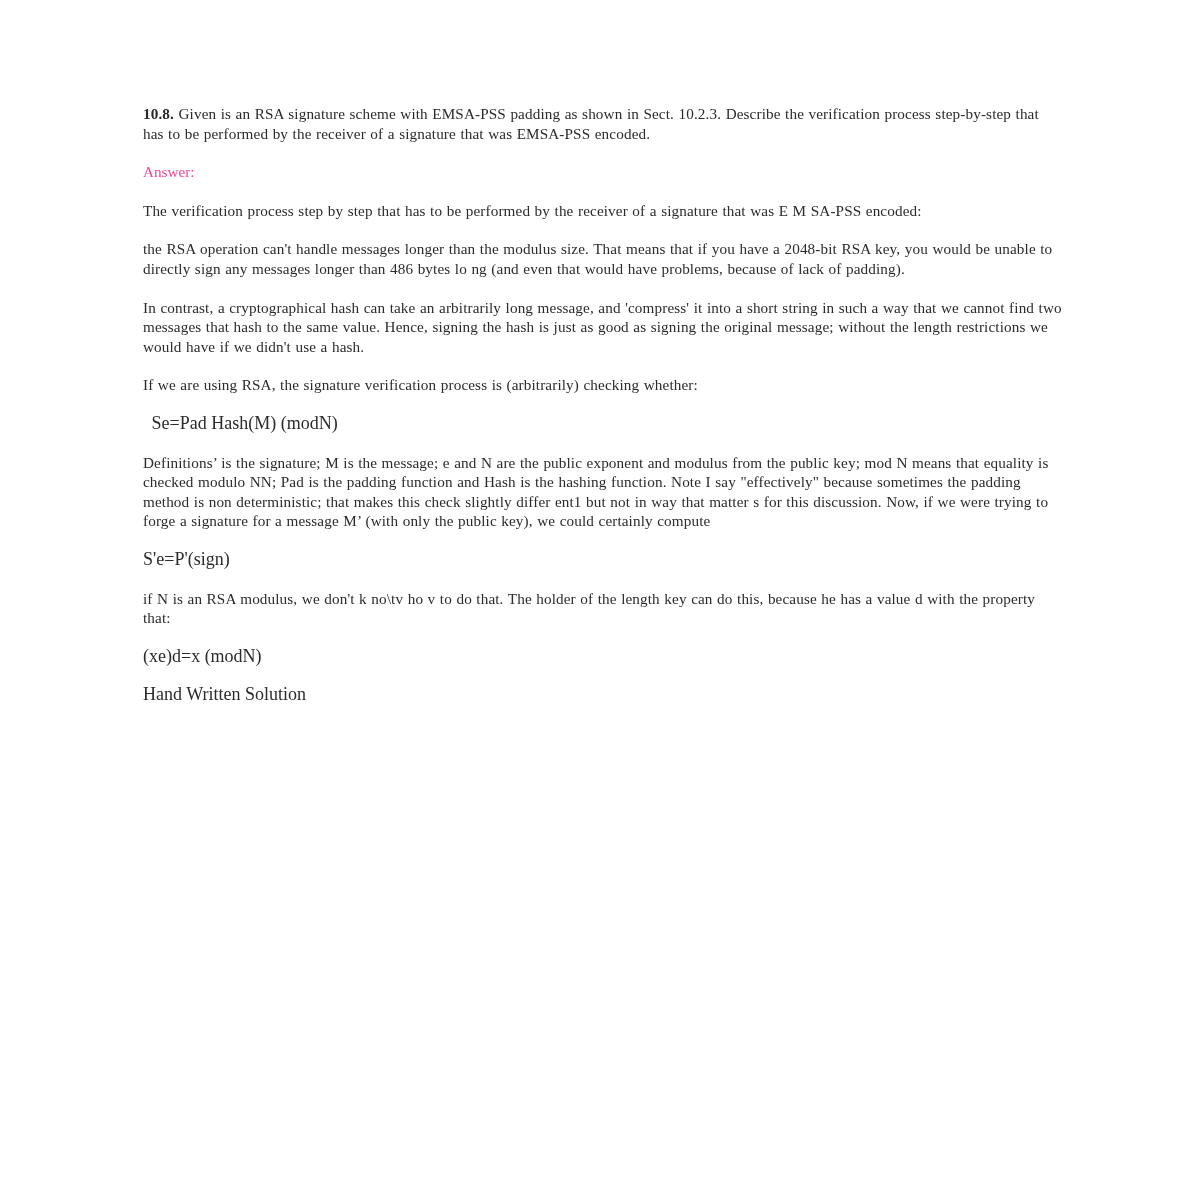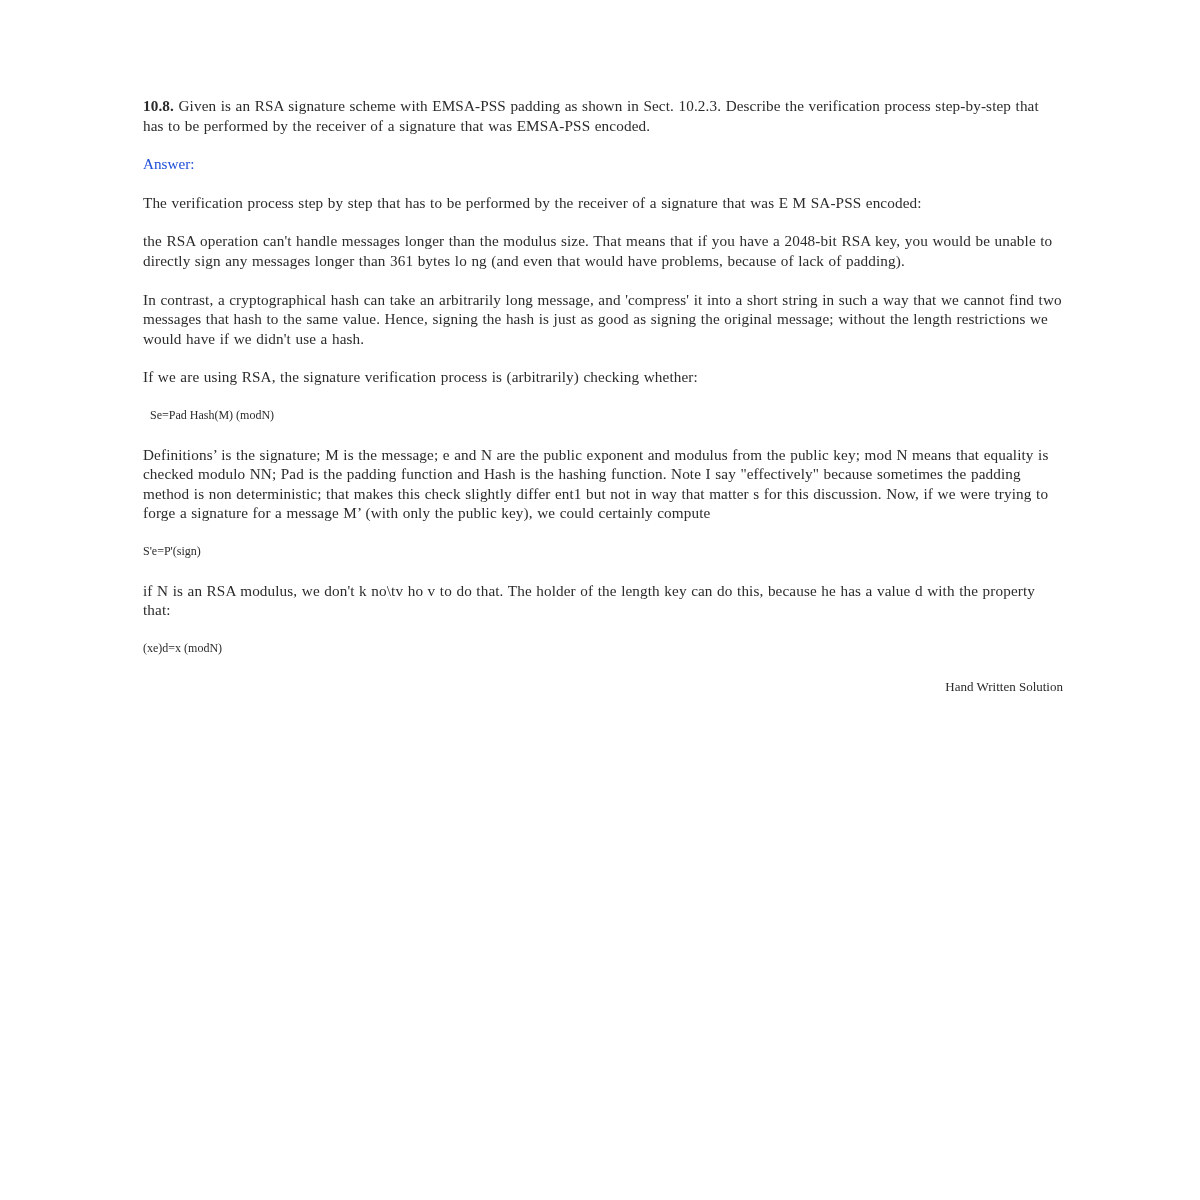--- a/index.html
+++ b/index.html
@@ -17,73 +17,72 @@
   .page {
     position: relative;
     width: 1200px;
     height: 1200px;
     background: #ffffff;
     overflow: hidden;
   }
   .doc-body {
     position: absolute;
     left: 143px;
-    top: 96px;
+    top: 104px;
     width: 920px;
   }
   .para {
     font-size: 15.2px;
     line-height: 19.6px;
     margin: 0 0 19px 0;
     text-align: left;
     letter-spacing: 0.12px;
     word-spacing: 0.6px;
     color: #2b2b2b;
   }
   .para b, .qnum {
     font-weight: bold;
   }
   .eq {
-    font-size: 12px;
+    font-size: 18px;
     line-height: 19.6px;
     margin: 0 0 19px 0;
     padding-left: 4px;
     color: #2b2b2b;
     white-space: pre-wrap;
   }
   .eq.noindent {
     padding-left: 0;
   }
   .label-line {
     font-size: 15.2px;
     line-height: 19.6px;
     margin: 0 0 19px 0;
-    color: #1d4ed8;
+    color: #ec4899;
   }
   .closing {
-    font-size: 13px;
+    font-size: 18px;
     line-height: 19.6px;
     margin: 0;
     color: #2b2b2b;
-    text-align: right;
   }
 </style>
 </head>
 <body>
 
 <div class="page">
   <div class="doc-body">
 
     <p class="para"><span class="qnum">10.8.</span><span> Given is an RSA signature scheme with EMSA-PSS padding as shown in Sect. 10.2.3. Describe the verification process step-by-step that has to be performed by the receiver of a signature that was EMSA-PSS encoded.</span></p>
 
     <p class="label-line">Answer:</p>
 
     <p class="para">The verification process step by step that has to be performed by the receiver of a signature that was E M SA-PSS encoded:</p>
 
-    <p class="para">the RSA operation can't handle messages longer than the modulus size. That means that if you have a 2048-bit RSA key, you would be unable to directly sign any messages longer than 361 bytes lo ng (and even that would have problems, because of lack of padding).</p>
+    <p class="para">the RSA operation can't handle messages longer than the modulus size. That means that if you have a 2048-bit RSA key, you would be unable to directly sign any messages longer than 486 bytes lo ng (and even that would have problems, because of lack of padding).</p>
 
     <p class="para">In contrast, a cryptographical hash can take an arbitrarily long message, and 'compress' it into a short string in such a way that we cannot find two messages that hash to the same value. Hence, signing the hash is just as good as signing the original message; without the length restrictions  we would have if we didn't use a hash.</p>
 
     <p class="para">If we are using RSA, the signature verification process is (arbitrarily) checking whether:</p>
 
     <p class="eq"> Se=Pad Hash(M) (modN)</p>
 
     <p class="para">Definitions’ is the signature; M is the message; e and N are the public exponent and modulus from the public key; mod N means that equality is checked modulo NN; Pad is the padding function and Hash is the hashing function. Note I say "effectively" because sometimes the padding method is non deterministic; that makes this check slightly differ ent1 but not in way that matter s for this discussion. Now, if  we  were trying to forge a signature for a message M’ (with only the public key), we could certainly compute</p>
 
 

